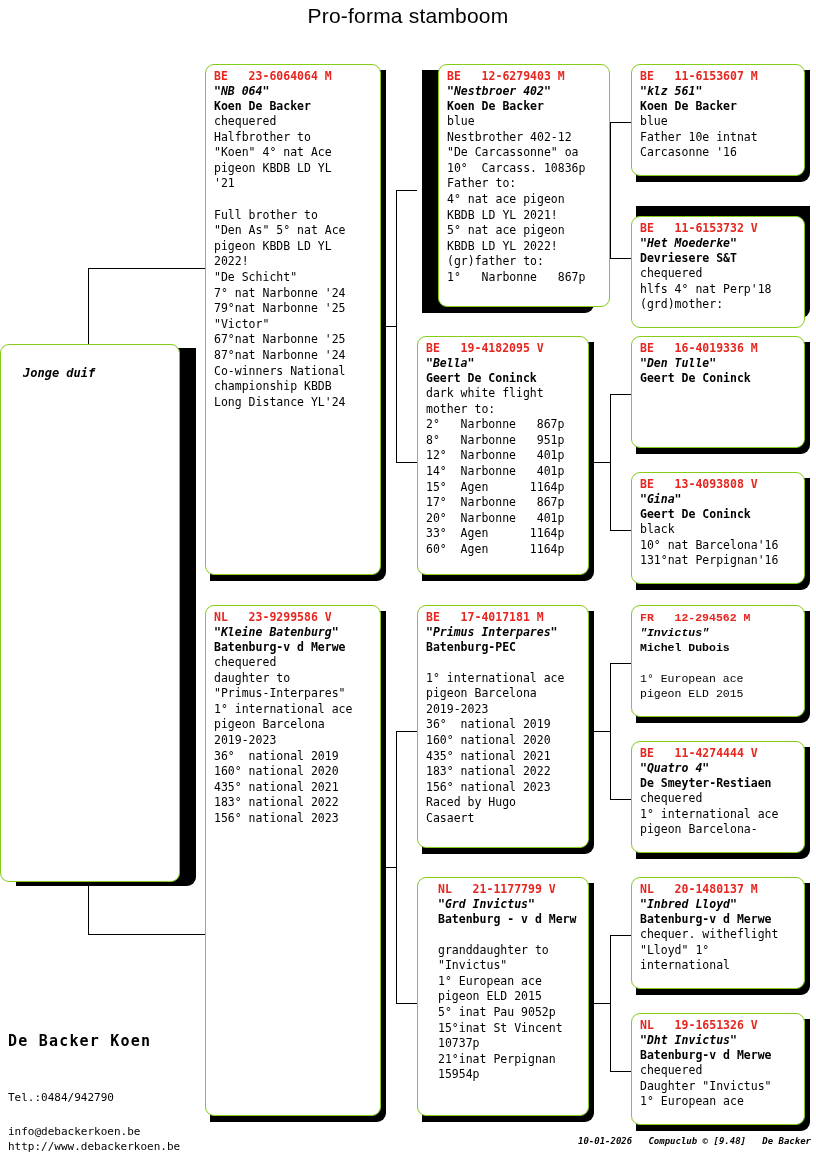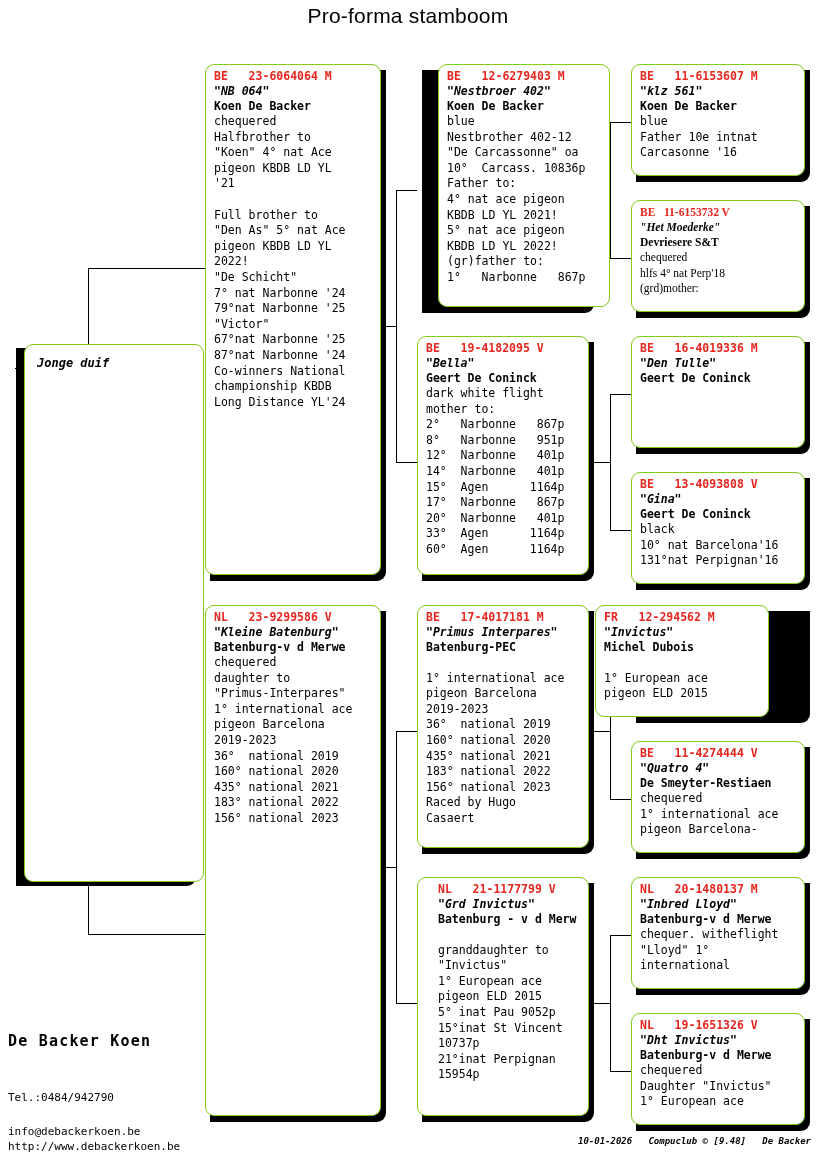--- a/index.html
+++ b/index.html
@@ -111,21 +111,21 @@
 <div class="card-shadow" style="left:422px;top:883px;width:172px;height:239px;"></div>
 <div class="card-shadow" style="left:636px;top:70px;width:174px;height:112px;"></div>
 <div class="card-shadow" style="left:636px;top:206px;width:174px;height:112px;"></div>
 <div class="card-shadow" style="left:636px;top:342px;width:174px;height:112px;"></div>
 <div class="card-shadow" style="left:636px;top:478px;width:174px;height:112px;"></div>
 <div class="card-shadow" style="left:636px;top:611px;width:174px;height:112px;"></div>
 <div class="card-shadow" style="left:636px;top:747px;width:174px;height:112px;"></div>
 <div class="card-shadow" style="left:636px;top:883px;width:174px;height:112px;"></div>
 <div class="card-shadow" style="left:636px;top:1019px;width:174px;height:112px;"></div>
 
-<div class="card" style="left:24px;top:344px;width:180px;height:538px;padding:6px;">
+<div class="card" style="left:0;top:344px;width:180px;height:538px;padding:16px;">
   <div class="root-label">Jonge duif</div>
 </div>
 
 <div class="card" style="left:205px;top:64px;width:176px;height:511px;">
   <div class="ring">BE   23-6064064 M</div>
   <div class="nick">"NB 064"</div>
   <div class="owner">Koen De Backer</div>
   <div class="lines"><div>chequered</div><div>Halfbrother to</div><div>"Koen" 4° nat Ace</div><div>pigeon KBDB LD YL</div><div>'21</div><div>&nbsp;</div><div>Full brother to</div><div>"Den As" 5° nat Ace</div><div>pigeon KBDB LD YL</div><div>2022!</div><div>"De Schicht"</div><div>7° nat Narbonne '24</div><div>79°nat Narbonne '25</div><div>"Victor"</div><div>67°nat Narbonne '25</div><div>87°nat Narbonne '24</div><div>Co-winners National</div><div>championship KBDB</div><div>Long Distance YL'24</div></div>
 </div>
 
@@ -164,41 +164,41 @@
   <div class="lines"><div>&nbsp;</div><div>granddaughter to</div><div>"Invictus"</div><div>1° European ace</div><div>pigeon ELD 2015</div><div>5° inat Pau 9052p</div><div>15°inat St Vincent</div><div>10737p</div><div>21°inat Perpignan</div><div>15954p</div></div>
 </div>
 
 <div class="card" style="left:631px;top:64px;width:174px;height:112px;">
   <div class="ring">BE   11-6153607 M</div>
   <div class="nick">"klz 561"</div>
   <div class="owner">Koen De Backer</div>
   <div class="lines"><div>blue</div><div>Father 10e intnat</div><div>Carcasonne '16</div></div>
 </div>
 
-<div class="card" style="left:631px;top:200px;width:174px;height:112px;font-family:Liberation Serif, serif;">
+<div class="card" style="left:631px;top:216px;width:174px;height:112px;">
   <div class="ring">BE   11-6153732 V</div>
   <div class="nick">"Het Moederke"</div>
   <div class="owner">Devriesere S&amp;T</div>
   <div class="lines"><div>chequered</div><div>hlfs 4° nat Perp'18</div><div>(grd)mother:</div></div>
 </div>
 
 <div class="card" style="left:631px;top:336px;width:174px;height:112px;">
   <div class="ring">BE   16-4019336 M</div>
   <div class="nick">"Den Tulle"</div>
   <div class="owner">Geert De Coninck</div>
 </div>
 
 <div class="card" style="left:631px;top:472px;width:174px;height:112px;">
   <div class="ring">BE   13-4093808 V</div>
   <div class="nick">"Gina"</div>
   <div class="owner">Geert De Coninck</div>
   <div class="lines"><div>black</div><div>10° nat Barcelona'16</div><div>131°nat Perpignan'16</div></div>
 </div>
 
-<div class="card" style="left:595px;top:605px;width:174px;height:112px;">
+<div class="card" style="left:631px;top:605px;width:174px;height:112px;font-family:Liberation Mono, monospace;">
   <div class="ring">FR   12-294562 M</div>
   <div class="nick">"Invictus"</div>
   <div class="owner">Michel Dubois</div>
   <div class="lines"><div>&nbsp;</div><div>1° European ace</div><div>pigeon ELD 2015</div></div>
 </div>
 
 <div class="card" style="left:631px;top:741px;width:174px;height:112px;">
   <div class="ring">BE   11-4274444 V</div>
   <div class="nick">"Quatro 4"</div>
   <div class="owner">De Smeyter-Restiaen</div>

